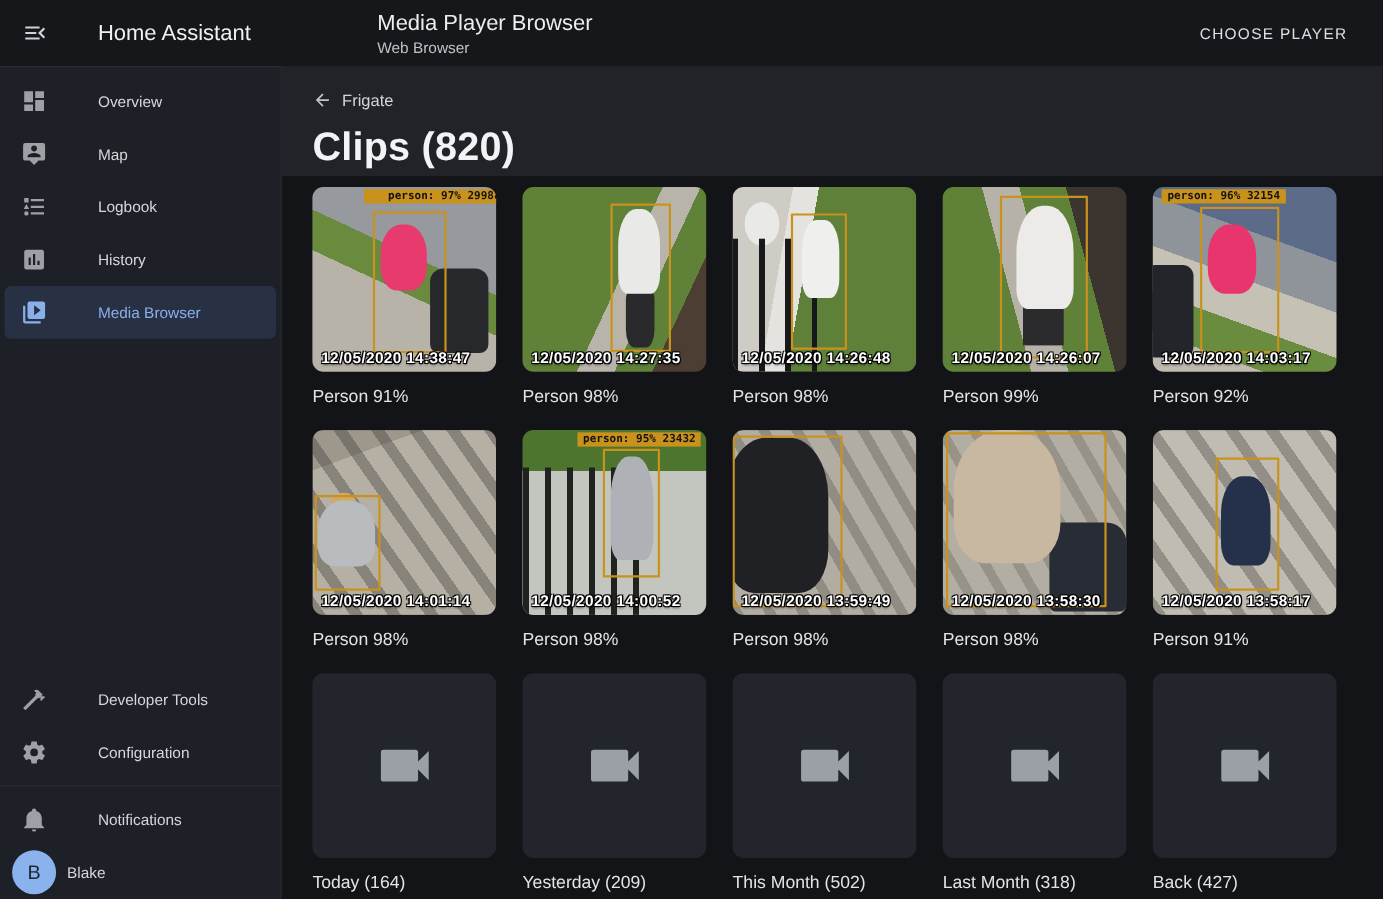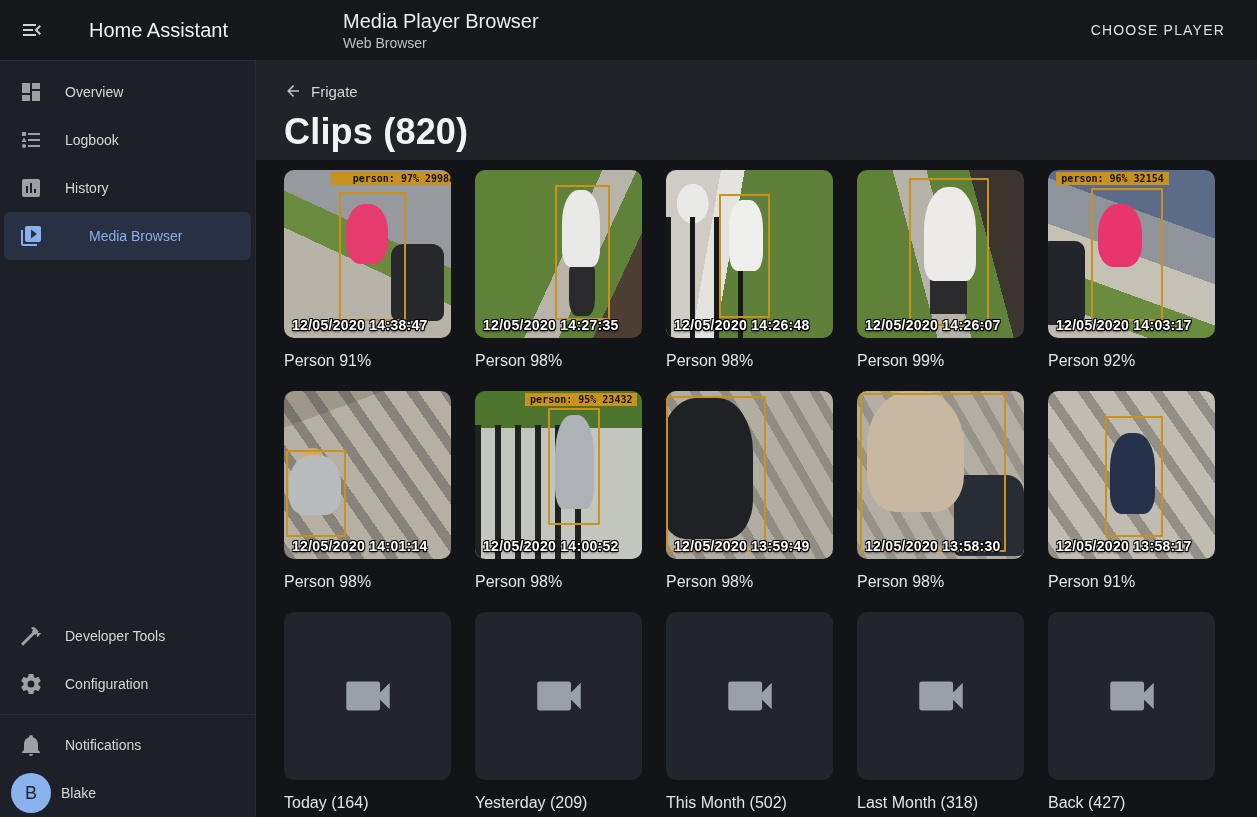--- a/index.html
+++ b/index.html
@@ -20,22 +20,22 @@
     letter-spacing:1.2px; color:#dde0e4; background:none; border:none; cursor:pointer;
     font-family:inherit; padding:8px 8px; }
 
   
   .sidebar { position:fixed; top:60px; left:0; width:256px; height:757px; background:#1d2026;
     border-top:1px solid #2a2d33; border-right:1px solid #26292f;
     display:flex; flex-direction:column; padding-top:7px; z-index:9; }
   .nav-item { height:48px; display:flex; align-items:center; padding-left:19px; cursor:pointer;
     color:#9da1a6; flex:none; }
   .nav-item .nav-icon { width:24px; height:24px; flex:none; }
-  .nav-item .nav-label { margin-left:22px; font-size:14px; font-weight:500; color:#d5d7da; white-space:nowrap; }
-  .nav-item.active { background:#283043; border-radius:6px; margin:0 4px; padding-left:15px;gap:24px; }
+  .nav-item .nav-label { margin-left:46px; font-size:14px; font-weight:500; color:#d5d7da; white-space:nowrap; }
+  .nav-item.active { background:#283043; border-radius:6px; margin:0 4px; padding-left:15px; }
   .nav-item.active .nav-icon { color:#8ab0e9; }
   .nav-item.active .nav-label { color:#8ab0e9; }
   .sidebar-spacer { flex:1; }
   .sidebar-divider { height:1px; background:#2a2d33; margin:6px 0; flex:none; }
   .avatar { width:40px; height:40px; border-radius:50%; background:#8ab2ec; color:#1c2430;
     display:flex; align-items:center; justify-content:center; font-size:18px; font-weight:500; flex:none; }
   .nav-item.user { padding-left:11px; }
   .nav-item.user .nav-label { margin-left:10px; }
 
   
@@ -143,20 +143,28 @@
 </header>
 
 <nav class="sidebar">
   <div class="nav-item">
     <span class="nav-icon">
       <svg viewBox="0 0 24 24" width="24" height="24" fill="currentColor">
           <path d="M13,3V9H21V3M13,21H21V11H13M3,21H11V15H3M3,13H11V3H3V13Z"></path>
         </svg>
     </span>
     <span class="nav-label">Overview</span>
+  </div>
+  <div class="nav-item">
+    <span class="nav-icon">
+      <svg viewBox="0 0 24 24" width="24" height="24" fill="currentColor">
+          <path d="M20,2H4A2,2 0 0,0 2,4V16A2,2 0 0,0 4,18H8L12,22L16,18H20A2,2 0 0,0 22,16V4A2,2 0 0,0 20,2M12,4.3C13.5,4.3 14.7,5.5 14.7,7C14.7,8.5 13.5,9.7 12,9.7C10.5,9.7 9.3,8.5 9.3,7C9.3,5.5 10.5,4.3 12,4.3M18,15H6V14.1C6,12.1 10,11 12,11C14,11 18,12.1 18,14.1V15Z"></path>
+        </svg>
+    </span>
+    <span class="nav-label">Map</span>
   </div>
   <div class="nav-item">
     <span class="nav-icon">
       <svg viewBox="0 0 24 24" width="24" height="24" fill="currentColor">
           <path d="M5,9.5L7.5,14H2.5L5,9.5M3,4H7V8H3V4M5,20A2,2 0 0,0 7,18A2,2 0 0,0 5,16A2,2 0 0,0 3,18A2,2 0 0,0 5,20M9,5V7H21V5H9M9,19H21V17H9V19M9,13H21V11H9V13Z"></path>
         </svg>
     </span>
     <span class="nav-label">Logbook</span>
   </div>
   <div class="nav-item">

